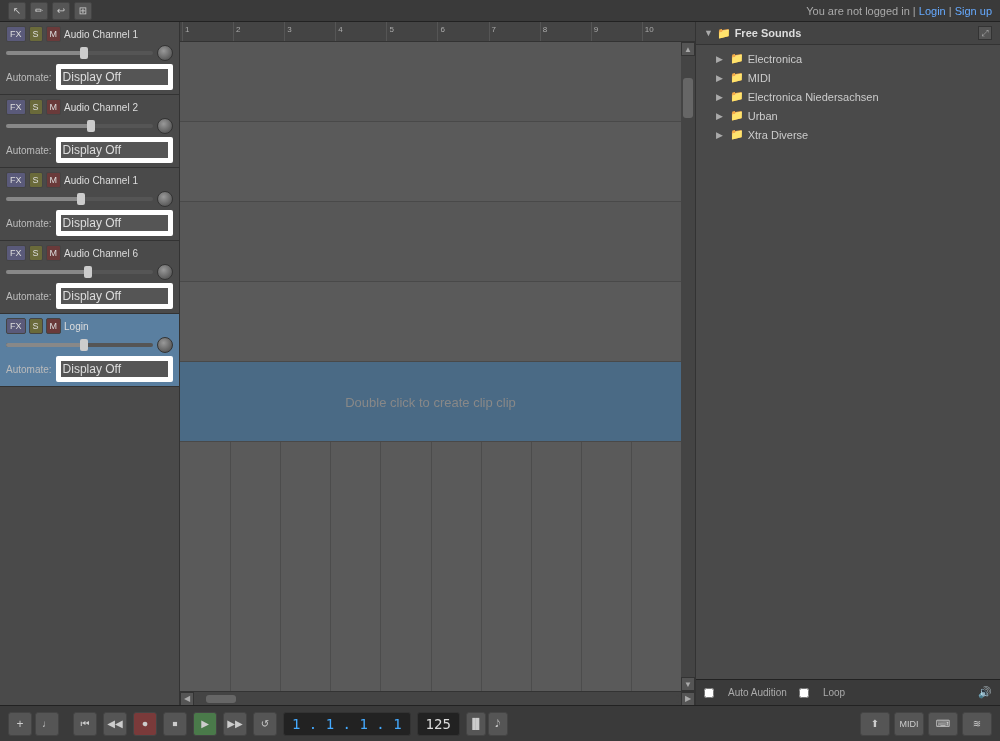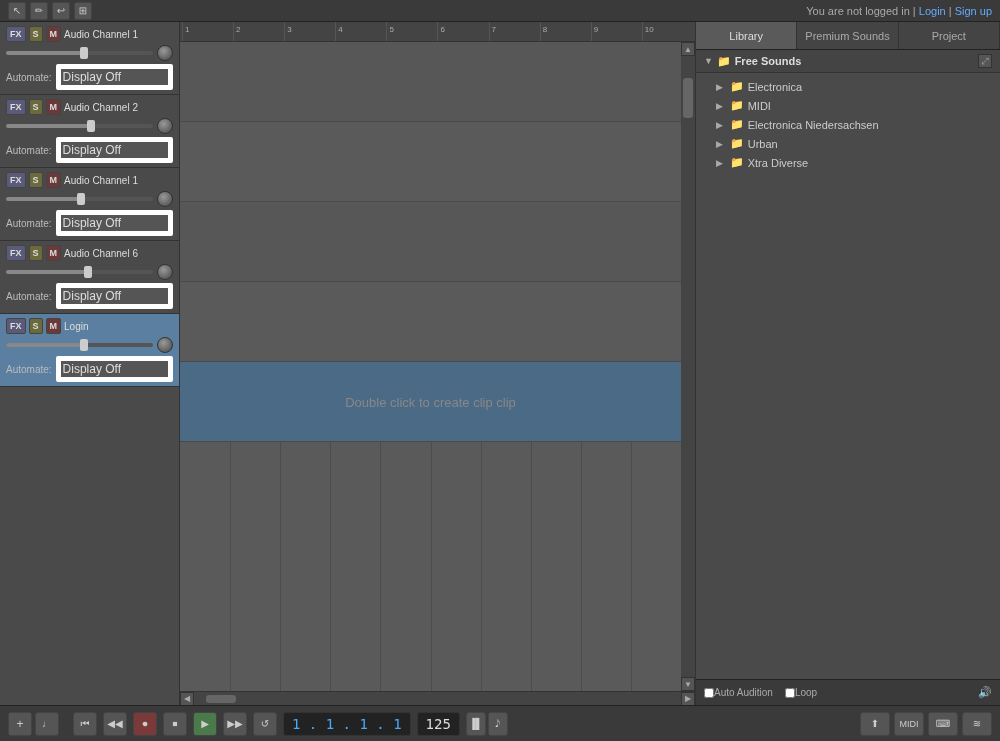--- a/index.html
+++ b/index.html
@@ -44,21 +44,21 @@
     }
     .track.active { background: #5a7fa0; }
 
     .track-header { display: flex; align-items: center; gap: 3px; margin-bottom: 3px; }
     .track-btn {
       background: #666;
       border: 1px solid #444;
       border-radius: 2px;
       color: #ddd;
       font-size: 9px;
-      font-weight: bold;
+      font-weight: normal;
       padding: 1px 3px;
       cursor: pointer;
       height: 16px;
       display: flex; align-items: center;
     }
     .track-btn.fx { background: #5a5a7a; }
     .track-btn.s { background: #6a6a3a; }
     .track-btn.m { background: #6a3a3a; }
     .track-name { font-size: 10px; color: #ddd; flex: 1; }
 
@@ -253,21 +253,21 @@
 
     .right-panel-footer {
       height: 26px;
       background: #3a3a3a;
       border-top: 1px solid #222;
       display: flex;
       align-items: center;
       padding: 0 8px;
       gap: 12px;
     }
-    .footer-check { display: flex; align-items: center; gap: 0; font-size: 10px; color: #aaa; }
+    .footer-check { display: flex; align-items: center; gap: 14px; font-size: 10px; color: #aaa; }
     .footer-check input { width: 10px; height: 10px; }
 
     .h-scroll-bar {
       height: 14px;
       background: #444;
       display: flex;
       align-items: center;
       border-top: 1px solid #333;
     }
     .h-scroll-btn {
@@ -567,31 +567,20 @@
       <div class="h-scroll-btn">◀</div>
       <div class="h-scroll-track">
         <div class="h-scroll-thumb"></div>
       </div>
       <div class="h-scroll-btn">▶</div>
     </div>
   </div>
 
   <div class="right-panel">
 
-    <div class="right-panel-tabs">
-      <div class="panel-tab active">
-        <span>Library</span>
-      </div>
-      <div class="panel-tab">
-        <span>Premium Sounds</span>
-      </div>
-      <div class="panel-tab">
-        <span>Project</span>
-      </div>
-    </div>
 
     <div class="right-panel-header">
       <div style="display:flex; align-items:center; gap:4px;">
         <span style="font-size:9px; color:#aaa;">▼</span>
         <span style="font-size:11px; color:#888;">📁</span>
         <span class="folder-title">Free Sounds</span>
       </div>
       <div class="panel-expand-btn">⤢</div>
     </div>
 

